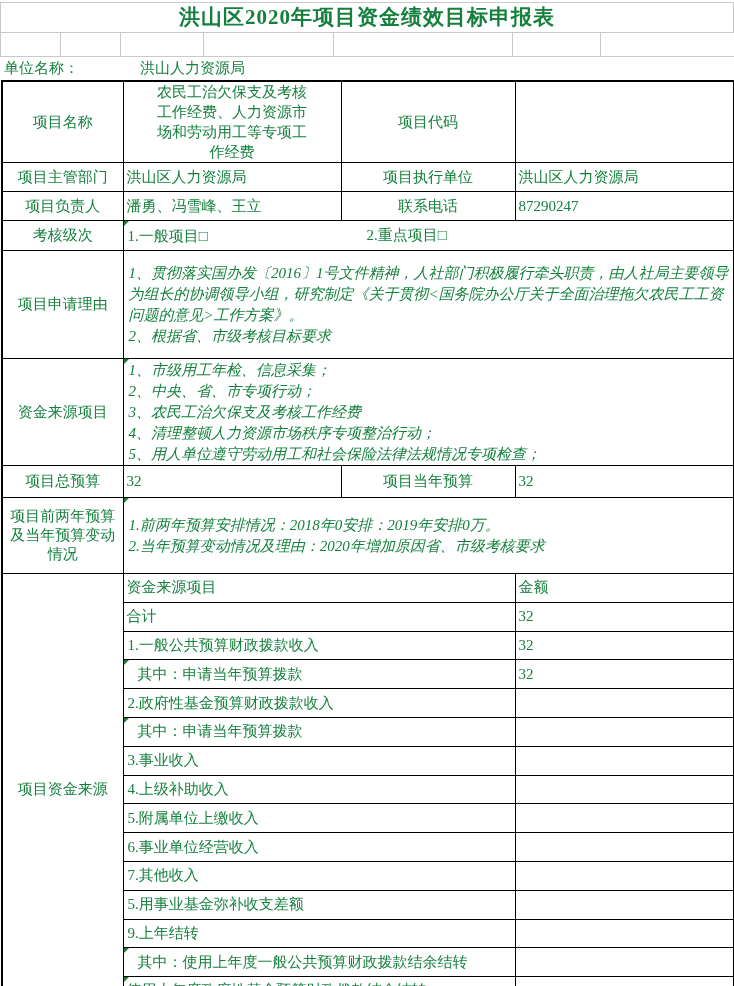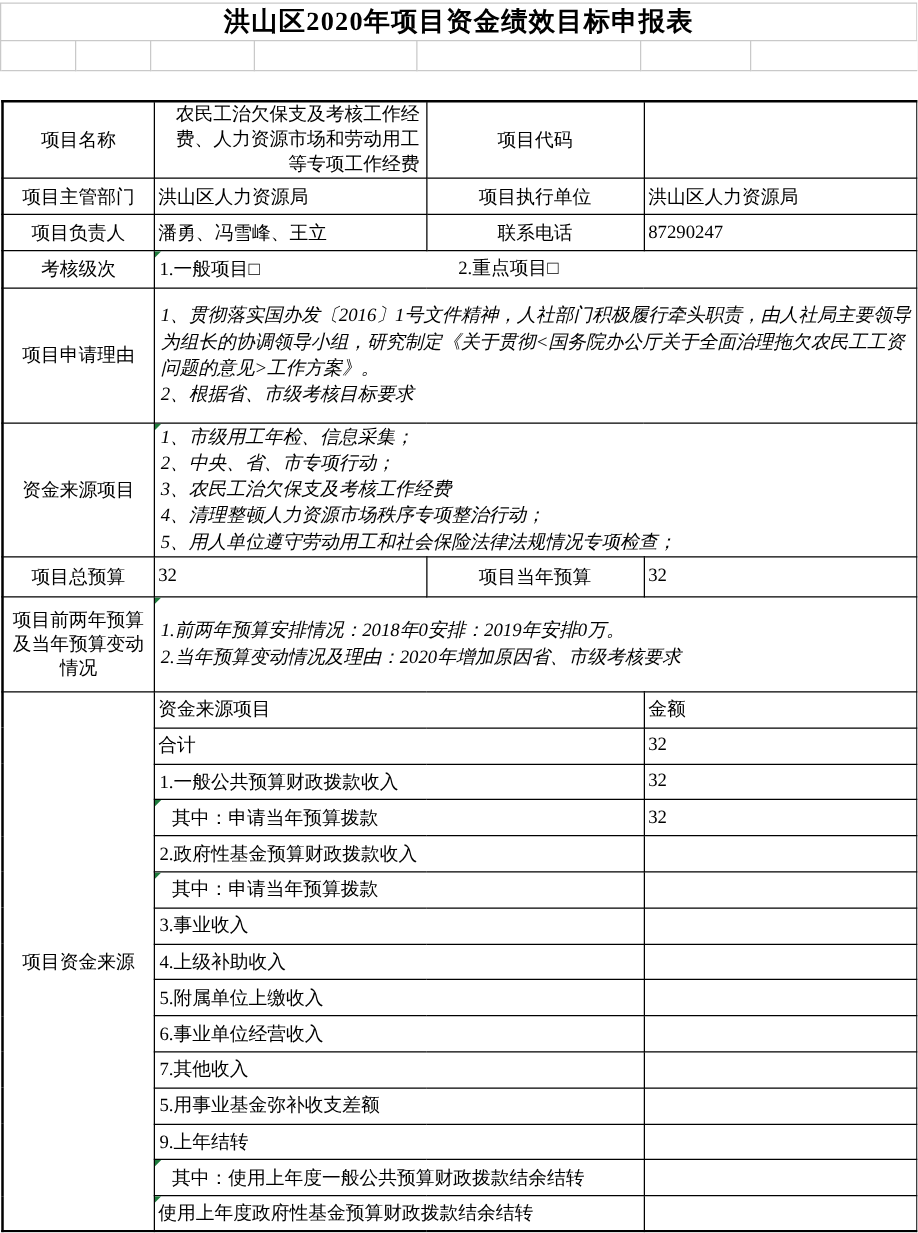--- a/index.html
+++ b/index.html
@@ -6,21 +6,21 @@
     --grid:#c9c9c9;
     --line:#000000;
     --green:#1e7b3c;
   }
   html,body{margin:0;padding:0;background:#ffffff;}
   .page{
     position:relative;
     width:734px;height:986px;
     background:#ffffff;
     font-family:"Liberation Serif","DejaVu Serif",serif;
-    color:#000000;
+    color:#15803d;
     overflow:hidden;
   }
   
   .title-box{
     position:absolute;top:2px;left:0;width:732px;height:29px;
     border:1px solid var(--grid);
     text-align:center;font-size:21px;font-weight:bold;line-height:29px;
     letter-spacing:1px;
   }
   
@@ -52,21 +52,21 @@
     vertical-align:middle;
     overflow:hidden;
   }
   table.main{border:2px solid var(--line);}
   td.lbl{text-align:center;padding:0 2px;}
   td.ctr{}
   td.rel{position:relative;}
   .pl4{padding-left:4px !important;margin-left:31px;}
   .pl14{padding-left:14px !important;}
   .lines div{line-height:21px;padding-left:2px;font-style:italic;}
-  .pname{padding:0 5px !important;line-height:20px;text-align:right;}
+  .pname{padding:0 28px !important;line-height:20px;text-align:center;}
   .gt{
     position:absolute;top:0;left:0;width:0;height:0;
     border-top:5px solid var(--green);
     border-right:5px solid transparent;
   }
   .opt2{position:absolute;left:243px;top:0;line-height:28px;}
   .opt1{line-height:28px;}
 </style>
 </head>
 <body>
@@ -78,20 +78,24 @@
   <div class="grid-row">
     <div class="gcell" style="width:60px"></div>
     <div class="gcell" style="width:60px"></div>
     <div class="gcell" style="width:83px"></div>
     <div class="gcell" style="width:130px"></div>
     <div class="gcell" style="width:179px"></div>
     <div class="gcell" style="width:88px"></div>
     <div class="gcell" style="width:134px"></div>
   </div>
 
+  <div class="unit-row">
+    <span class="ulabel">单位名称：</span>
+    <span class="uvalue">洪山人力资源局</span>
+  </div>
 
   <table class="main">
     <colgroup>
       <col style="width:121px">
         <col style="width:218px">
         <col style="width:174px">
         <col style="width:219px">
     </colgroup>
 
     <tbody>

